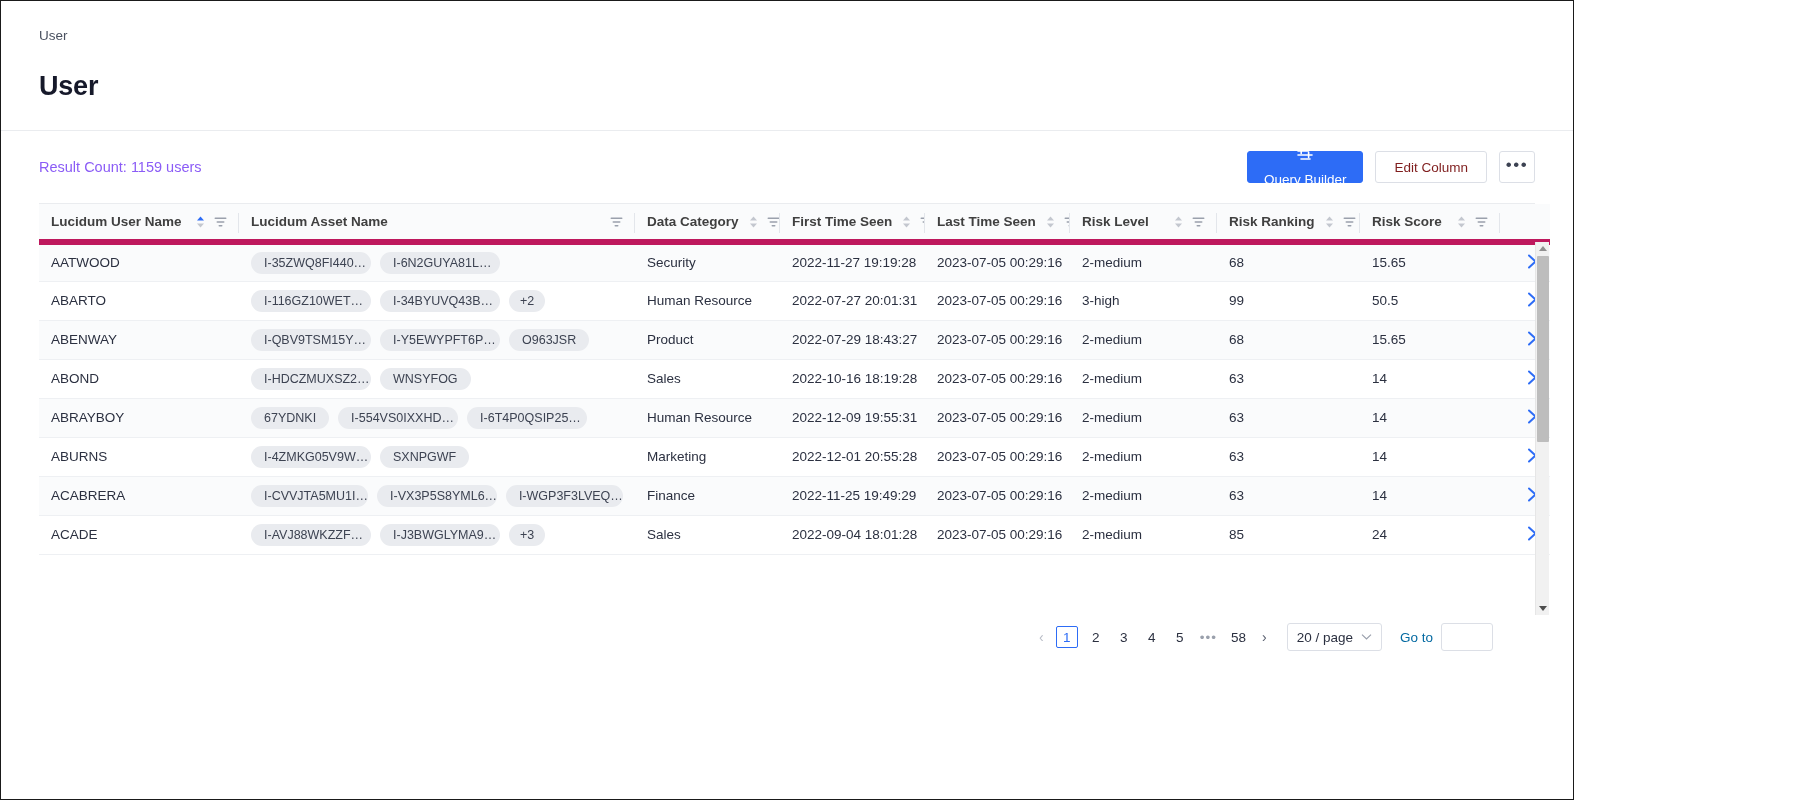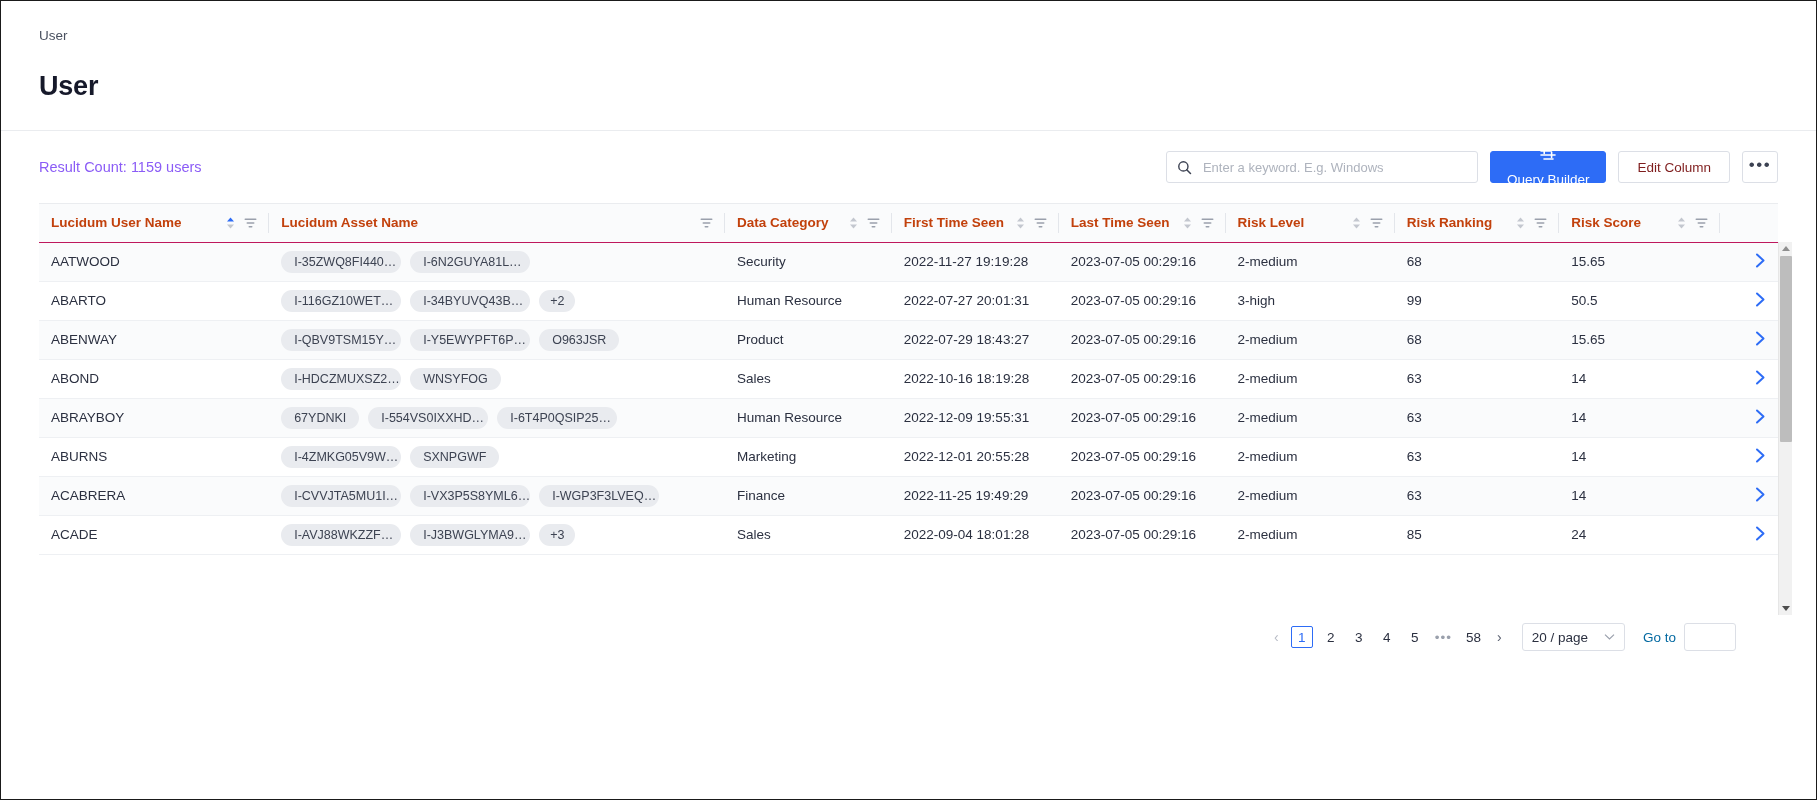--- a/index.html
+++ b/index.html
@@ -5,21 +5,21 @@
   * { box-sizing: border-box; }
   html, body {
     margin: 0; padding: 0;
     width: 1817px; height: 800px;
     background: #ffffff;
     font-family: "Liberation Sans", sans-serif;
     -webkit-font-smoothing: antialiased;
   }
   .app {
     position: relative;
-    width: 1817px; height: 800px;
+    width: 1574px; height: 800px;
     background: #ffffff;
     border: 1px solid #1a1a1a;
     overflow: hidden;
   }
 
   
   .page-header {
     padding: 20px 38px 0 38px;
     border-bottom: 1px solid #eaecef;
     height: 130px;
@@ -124,24 +124,24 @@
   table.grid {
     width: 100%;
     border-collapse: collapse;
     table-layout: fixed;
   }
   table.grid thead th {
     background: #fafbfc;
     height: 38px;
     font-size: 13.5px;
     font-weight: 700;
-    color: #c2410c;
+    color: #404040;
     text-align: left;
     padding: 0 12px;
-    border-bottom: 1px solid #be185d;
+    border-bottom: 6px solid #be185d;
     vertical-align: middle;
     position: relative;
   }
   th .th-inner {
     display: flex;
     align-items: center;
     width: 100%;
   }
   th .th-label { flex: 0 0 auto; }
   th .th-tools {
@@ -263,21 +263,21 @@
   .pg-item.active {
     border: 1px solid #2d6cf6;
     color: #2d6cf6;
     border-radius: 2px;
     min-width: 22px;
   }
   .pg-ellipsis { color: #9aa0ac; letter-spacing: 1px; padding: 0 2px; }
   .pg-size {
     display: inline-flex;
     align-items: center;
-    gap: 16px;
+    gap: 8px;
     border: 1px solid #dcdfe6;
     border-radius: 3px;
     height: 28px;
     padding: 0 9px;
     margin-left: 8px;
     cursor: pointer;
     color: #2b3040;
   }
   .pg-goto-label { margin-left: 10px; color: #0369a1; }
   .pg-goto-input {
@@ -298,29 +298,20 @@
   <div class="page-header">
     <div class="breadcrumb">User</div>
     <div class="page-title">User</div>
   </div>
 
   <div class="toolbar">
     <div class="result-count">Result Count: 1159 users</div>
 
     <div class="toolbar-right">
 
-      <div class="search-box">
-        <span>
-          <svg class="icon-svg" width="15" height="15" viewBox="0 0 16 16">
-            <circle cx="6.8" cy="6.8" r="4.9" fill="none" stroke="#3c4252" stroke-width="1.5"></circle>
-            <line x1="10.4" y1="10.4" x2="14.4" y2="14.4" stroke="#3c4252" stroke-width="1.6" stroke-linecap="round"></line>
-          </svg>
-        </span>
-        <input type="text" placeholder="Enter a keyword. E.g. Windows" style="">
-      </div>
 
       <div class="btn btn-primary">
         <span>
           <svg class="icon-svg" width="16" height="16" viewBox="0 0 16 16">
             <line x1="1" y1="4" x2="11" y2="4" stroke="#fff" stroke-width="1.6" stroke-linecap="round"></line>
             <line x1="1" y1="8" x2="15" y2="8" stroke="#fff" stroke-width="1.6" stroke-linecap="round"></line>
             <line x1="4" y1="12" x2="13" y2="12" stroke="#fff" stroke-width="1.6" stroke-linecap="round"></line>
             <line x1="4.2" y1="1.5" x2="4.2" y2="6.5" stroke="#fff" stroke-width="1.6" stroke-linecap="round"></line>
             <line x1="11.6" y1="5" x2="11.6" y2="10.5" stroke="#fff" stroke-width="1.6" stroke-linecap="round"></line>
           </svg>

